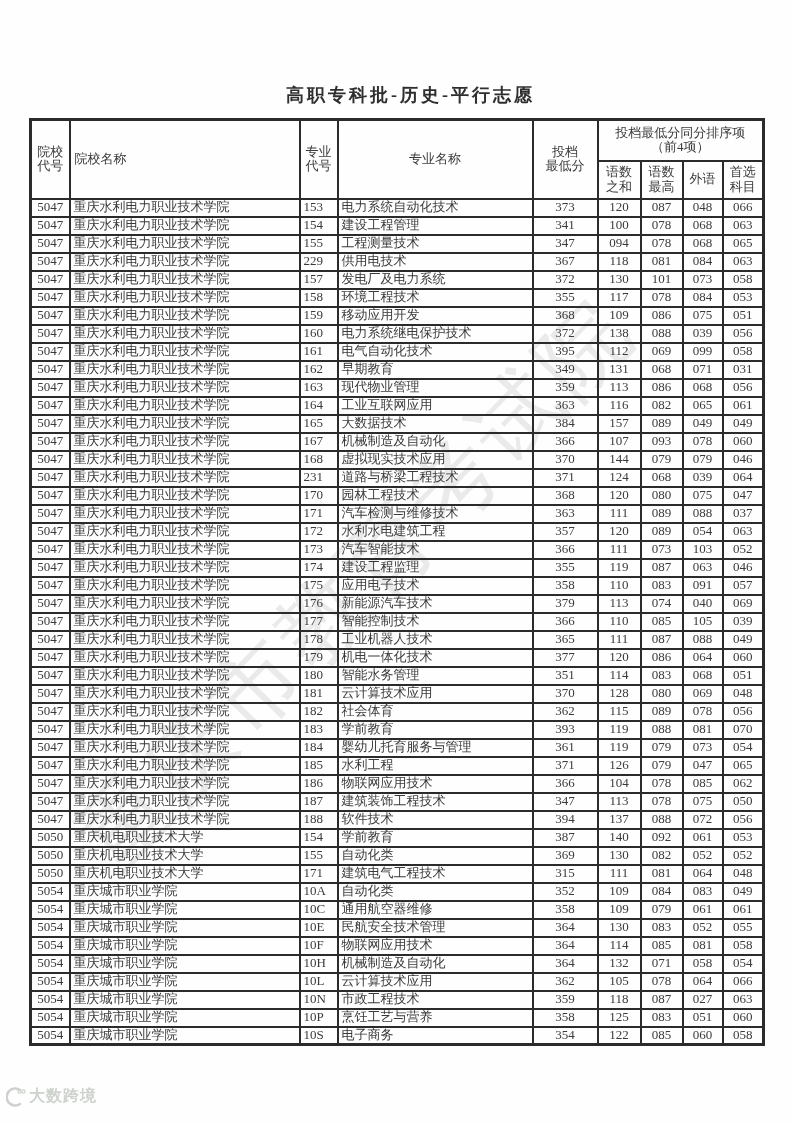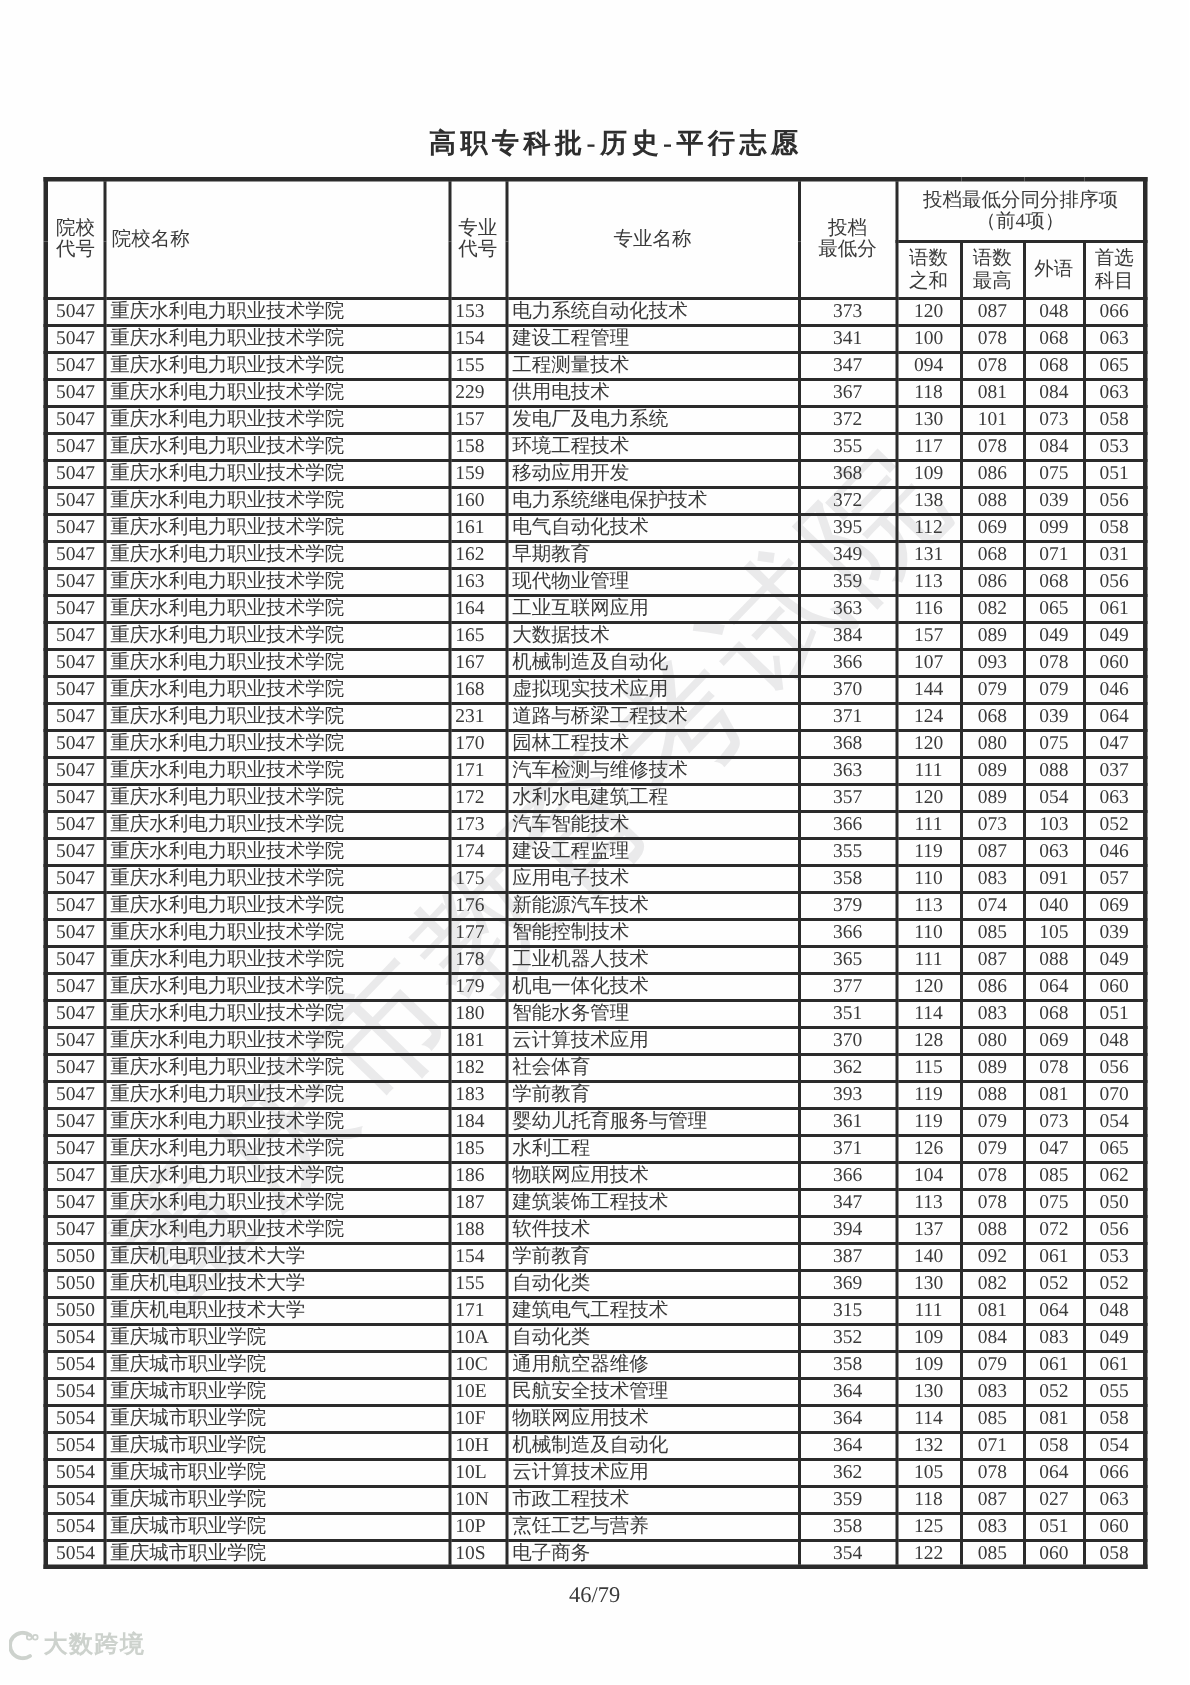--- a/index.html
+++ b/index.html
@@ -669,21 +669,20 @@
           <td class="c-left">电子商务</td>
           <td class="c-center">354</td>
           <td class="c-center">122</td>
           <td class="c-center">085</td>
           <td class="c-center">060</td>
           <td class="c-center">058</td>
         </tr>
       </tbody>
   </table>
 
-  <div class="page-number">46/79</div>
 
   <div class="brand-watermark">
     <span>
       <svg width="20" height="20" viewBox="0 0 20 20">
         <path d="M14 3 A8.5 8.5 0 1 0 14 17" fill="none" stroke="#cdd2cd" stroke-width="2.6" stroke-linecap="round"></path>
         <circle cx="13.5" cy="4.5" r="1.6" fill="none" stroke="#cdd2cd" stroke-width="1.2"></circle>
         <circle cx="17.5" cy="4.5" r="1.6" fill="none" stroke="#cdd2cd" stroke-width="1.2"></circle>
       </svg>
     </span>
     <span>大数跨境</span>

